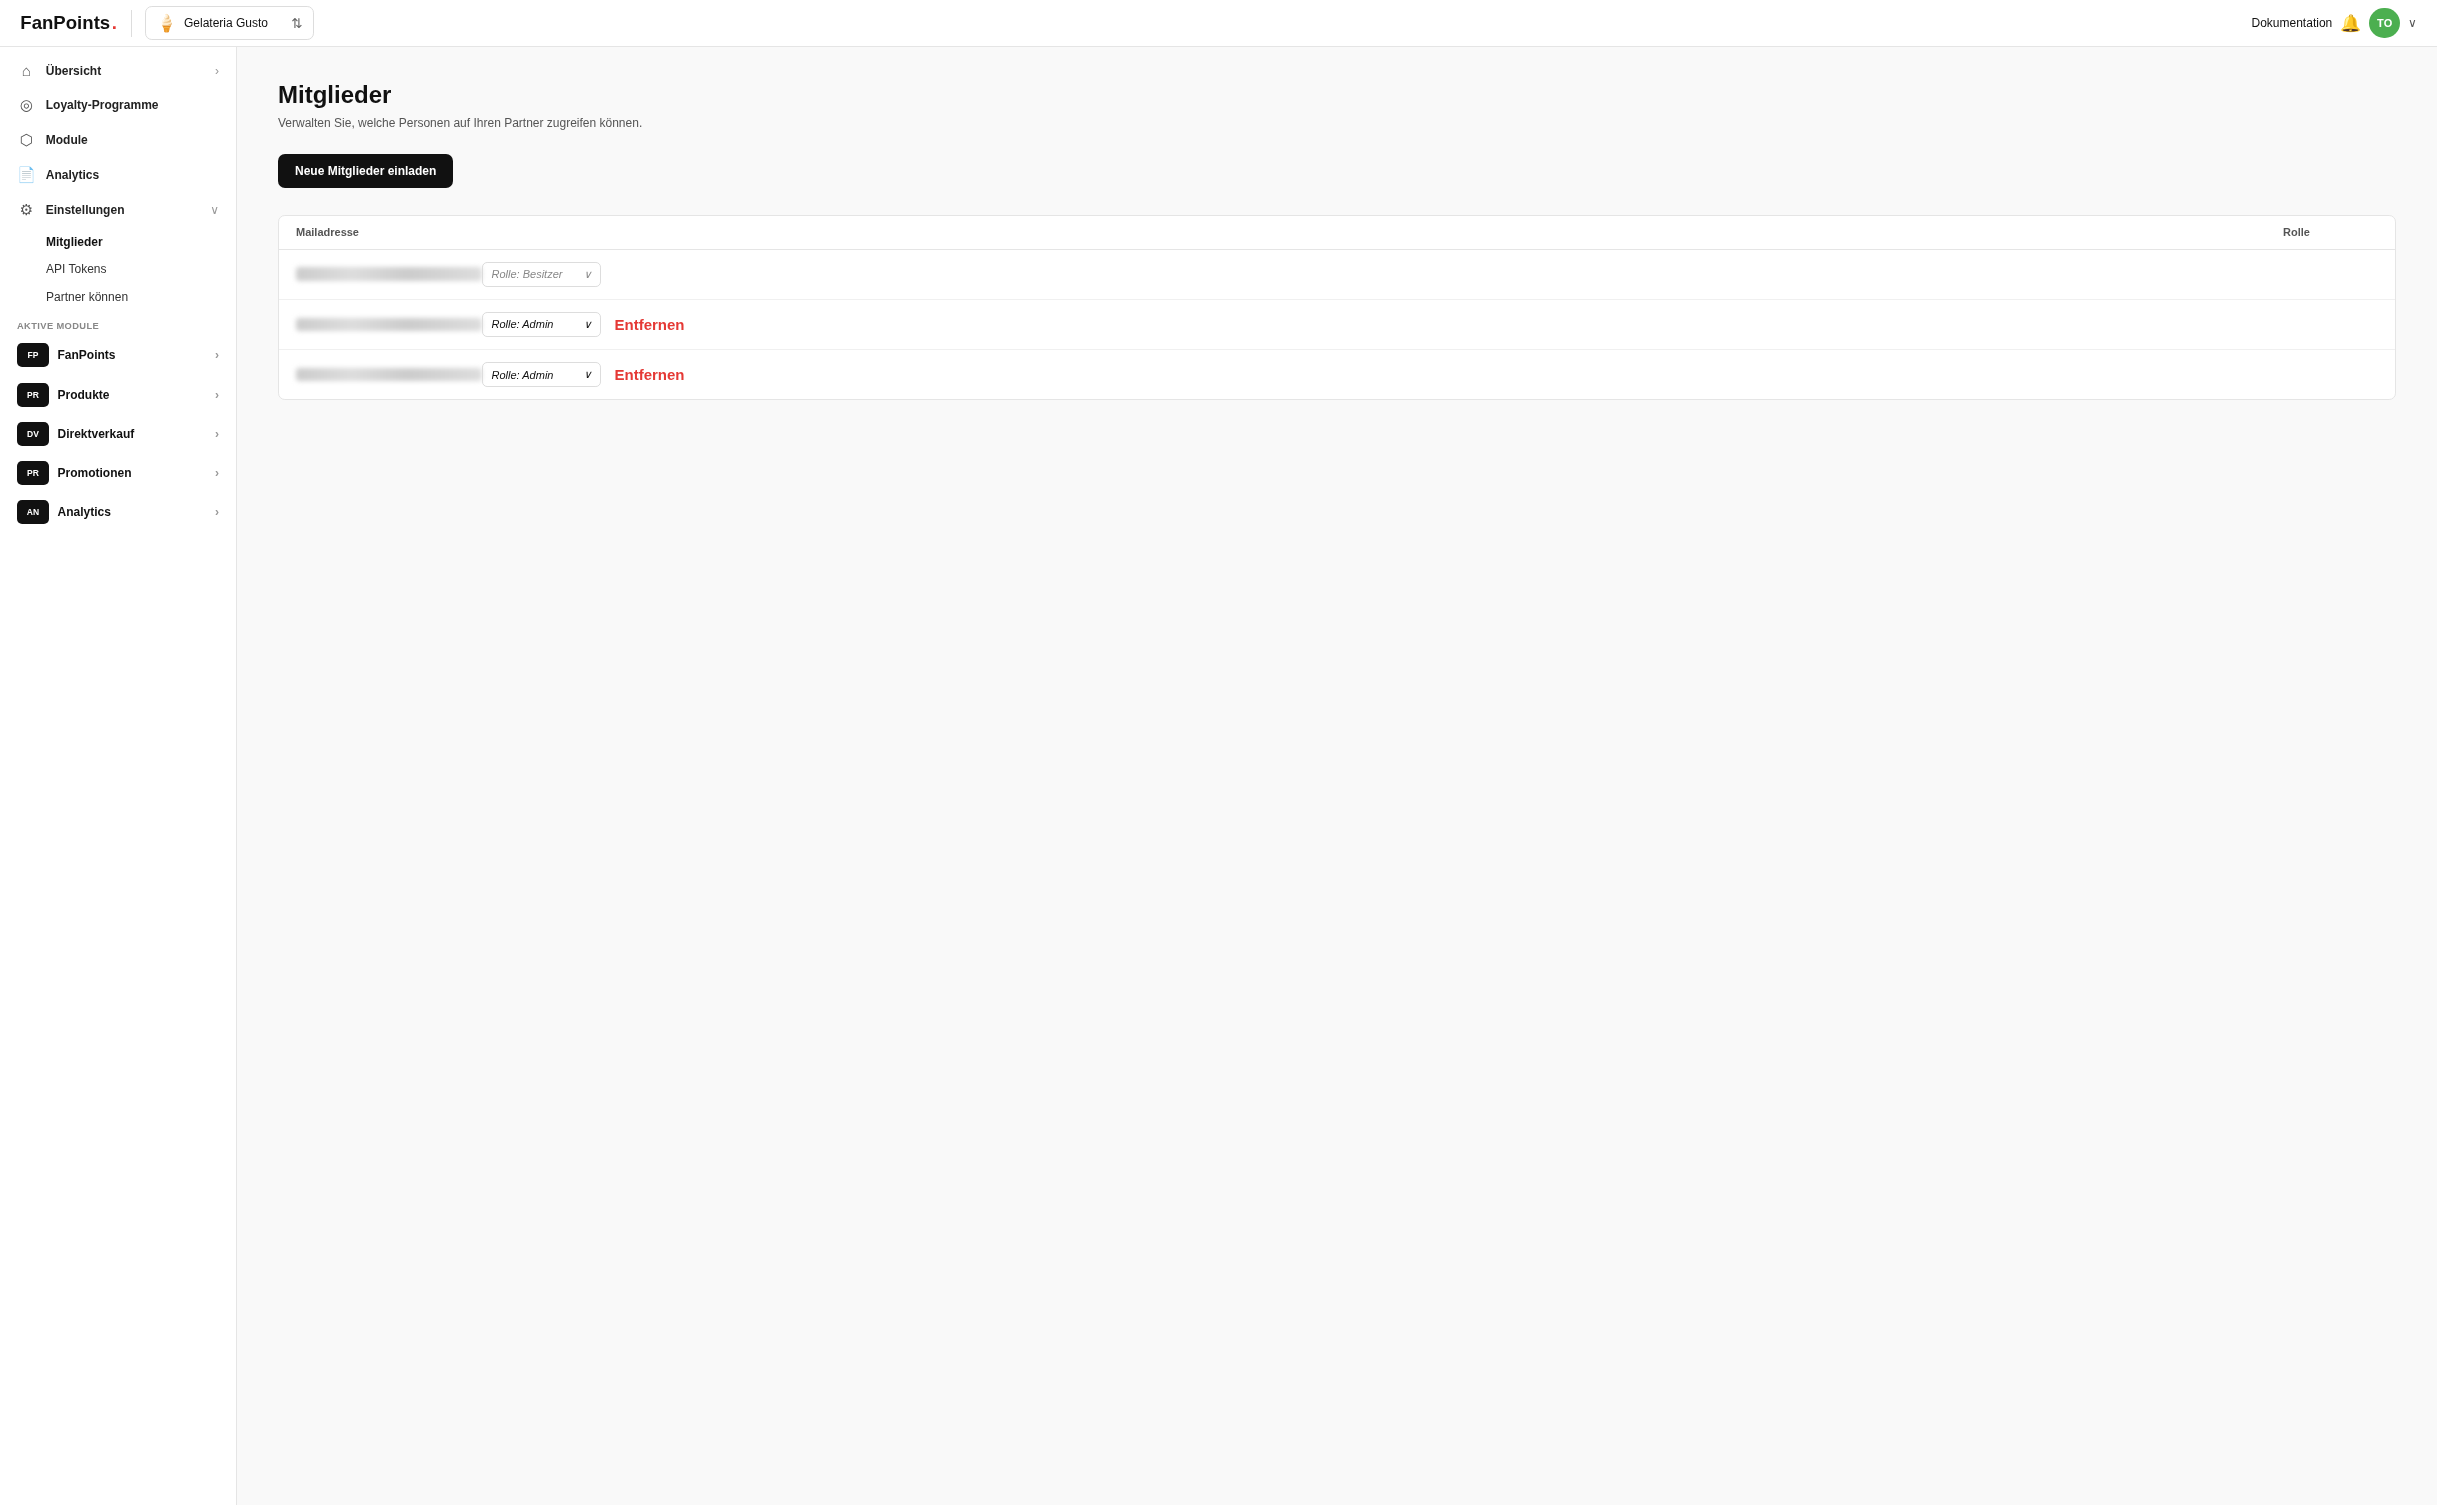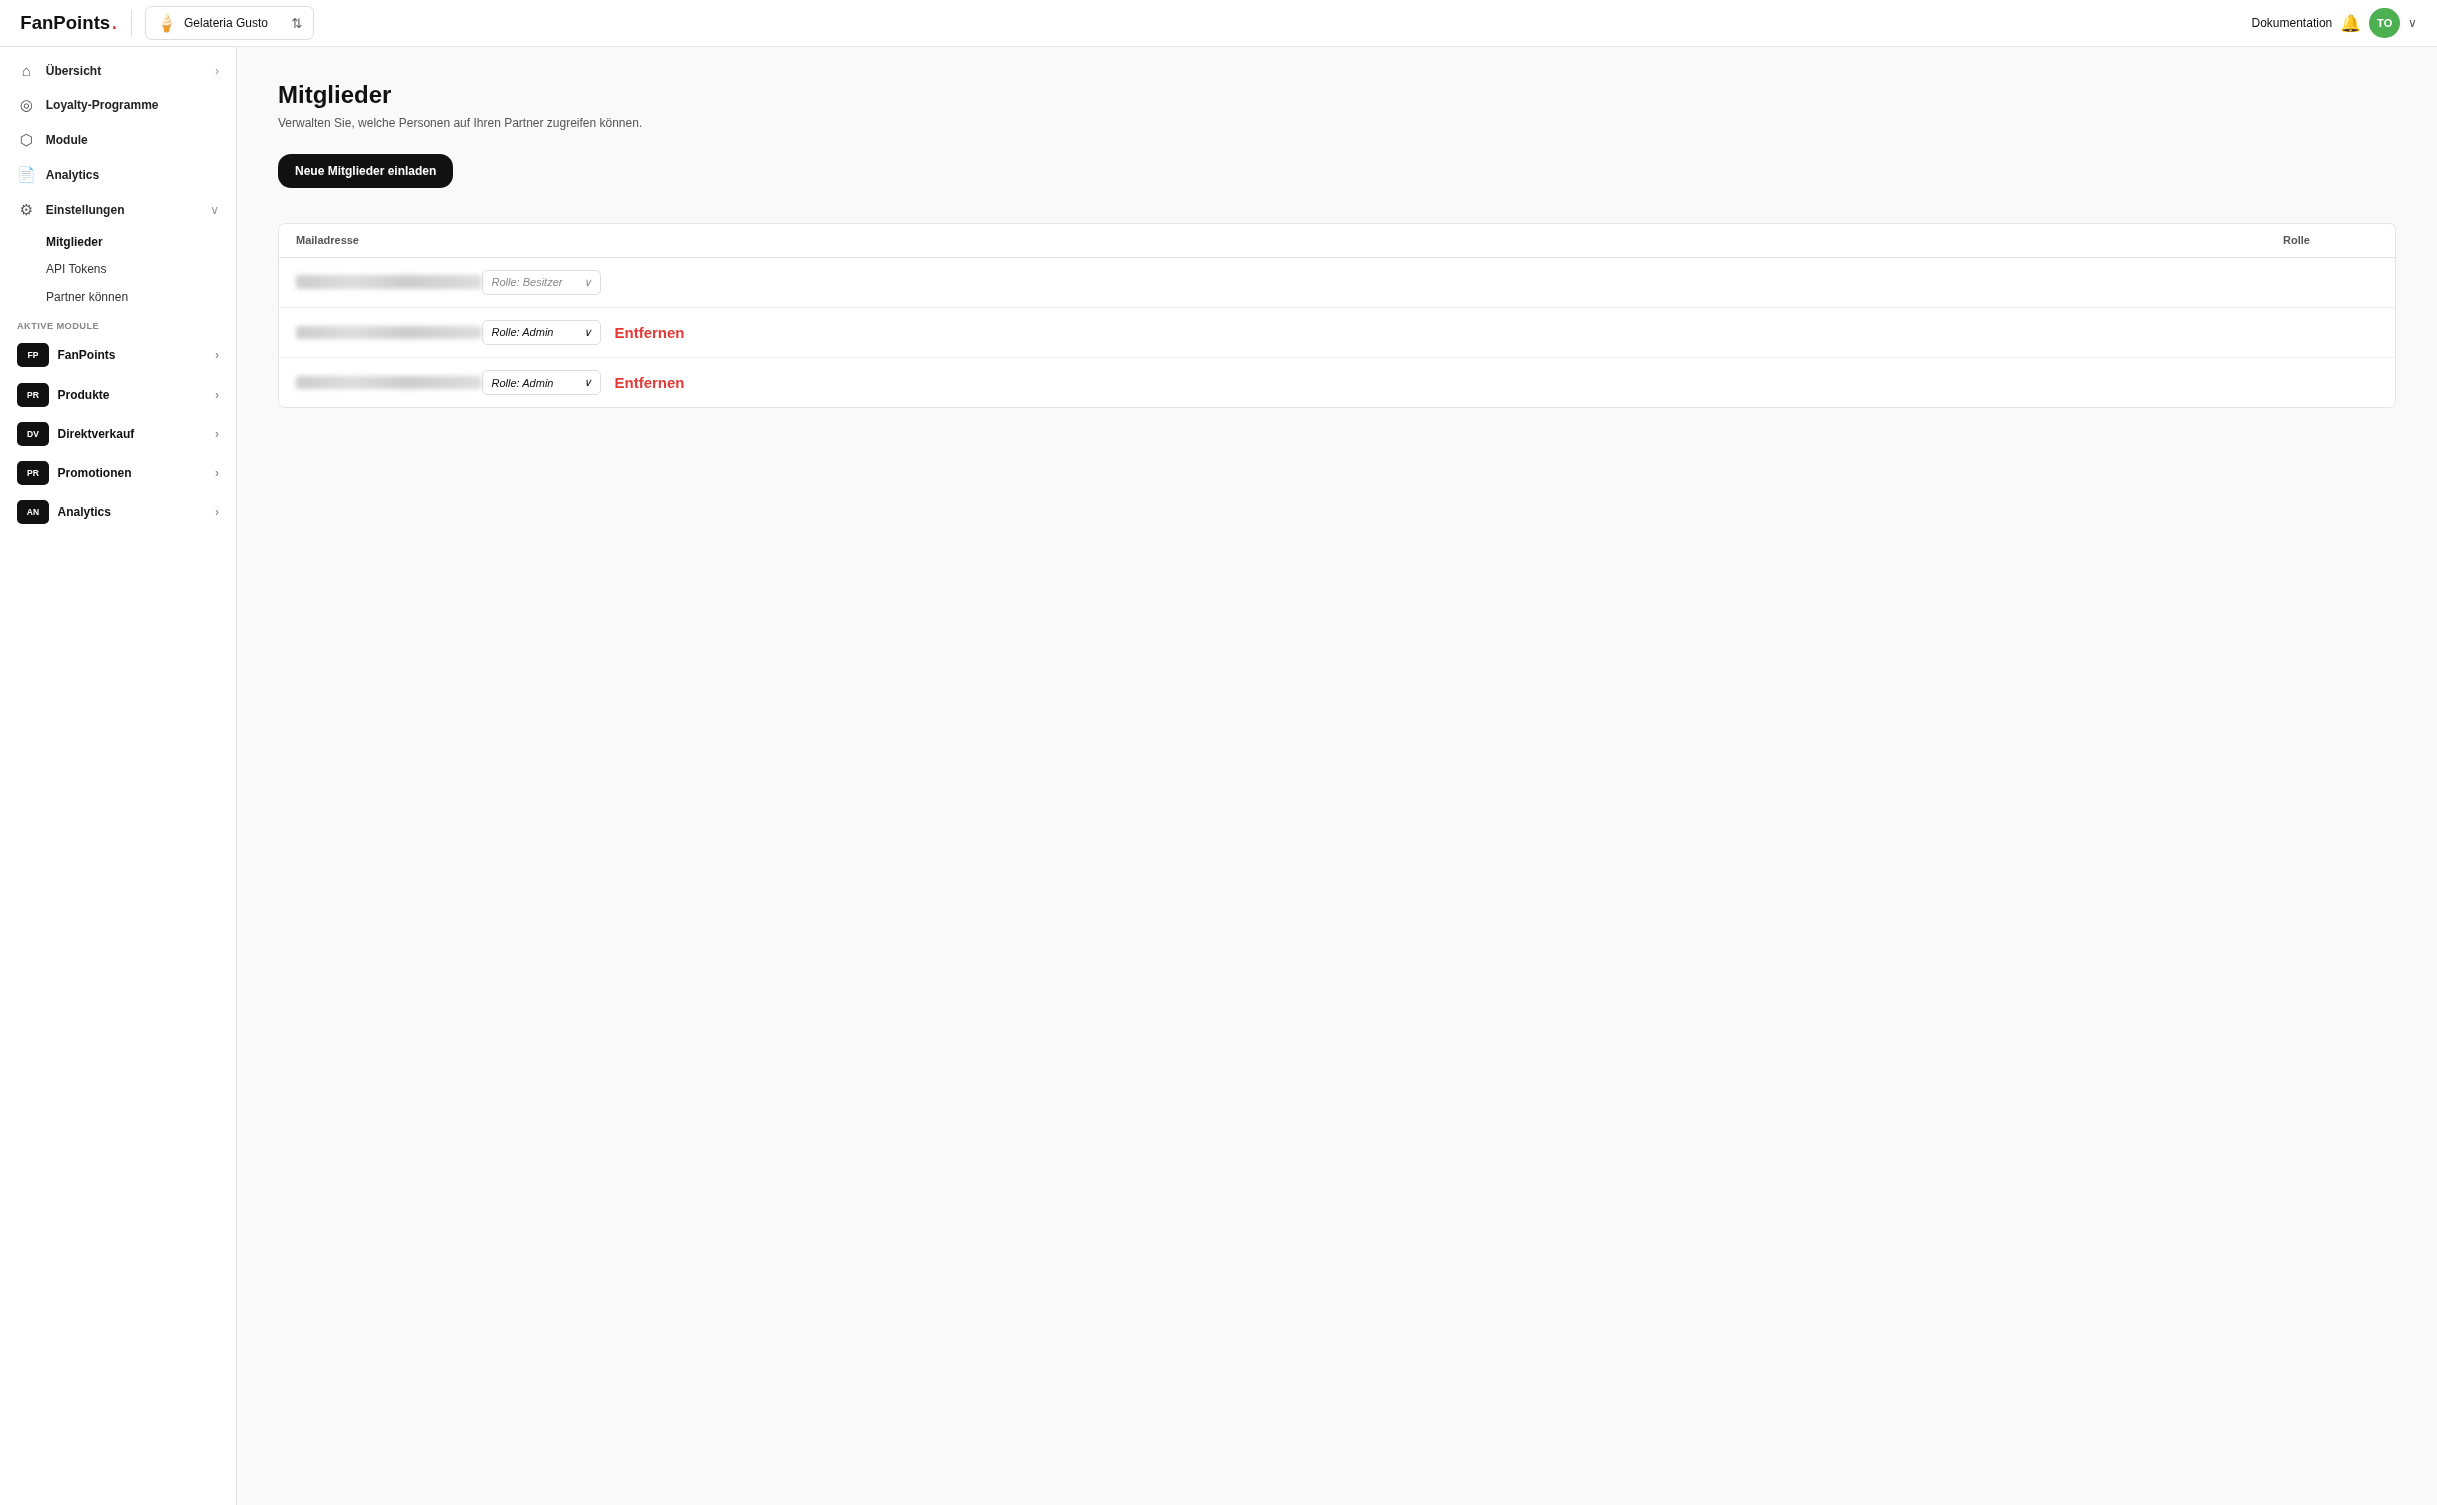--- a/index.html
+++ b/index.html
@@ -78,22 +78,22 @@
       border: none; border-radius: 6.8px; font-size: 12px; font-weight: 600;
       cursor: pointer;
     }
 
     
     .main { flex: 1; overflow-y: auto; padding: 34px 41px; background: #f9f9f9; }
     .page-title { font-size: 24px; font-weight: 700; color: #111; margin-bottom: 6.8px; }
     .page-subtitle { font-size: 12px; color: #555; margin-bottom: 24px; }
     .invite-btn {
       padding: 10.2px 17px; background: #111; color: #fff;
-      border: none; border-radius: 13px; font-size: 12px; font-weight: 600;
-      cursor: pointer; margin-bottom: 35px;
+      border: none; border-radius: 7px; font-size: 12px; font-weight: 600;
+      cursor: pointer; margin-bottom: 27px;
     }
 
     
     .members-table { background: #fff; border-radius: 6.8px; border: 0.8px solid #e5e5e5; width: 100%; }
     .table-header {
       display: flex; align-items: flex-end; padding: 10.2px 17px;
       border-bottom: 0.8px solid #e5e5e5;
     }
     .col-email { flex: 1; font-size: 11px; font-weight: 600; color: #555; }
     .col-role { width: 186px; font-size: 11px; font-weight: 600; color: #555; text-align: right; padding-right: 68px; }

